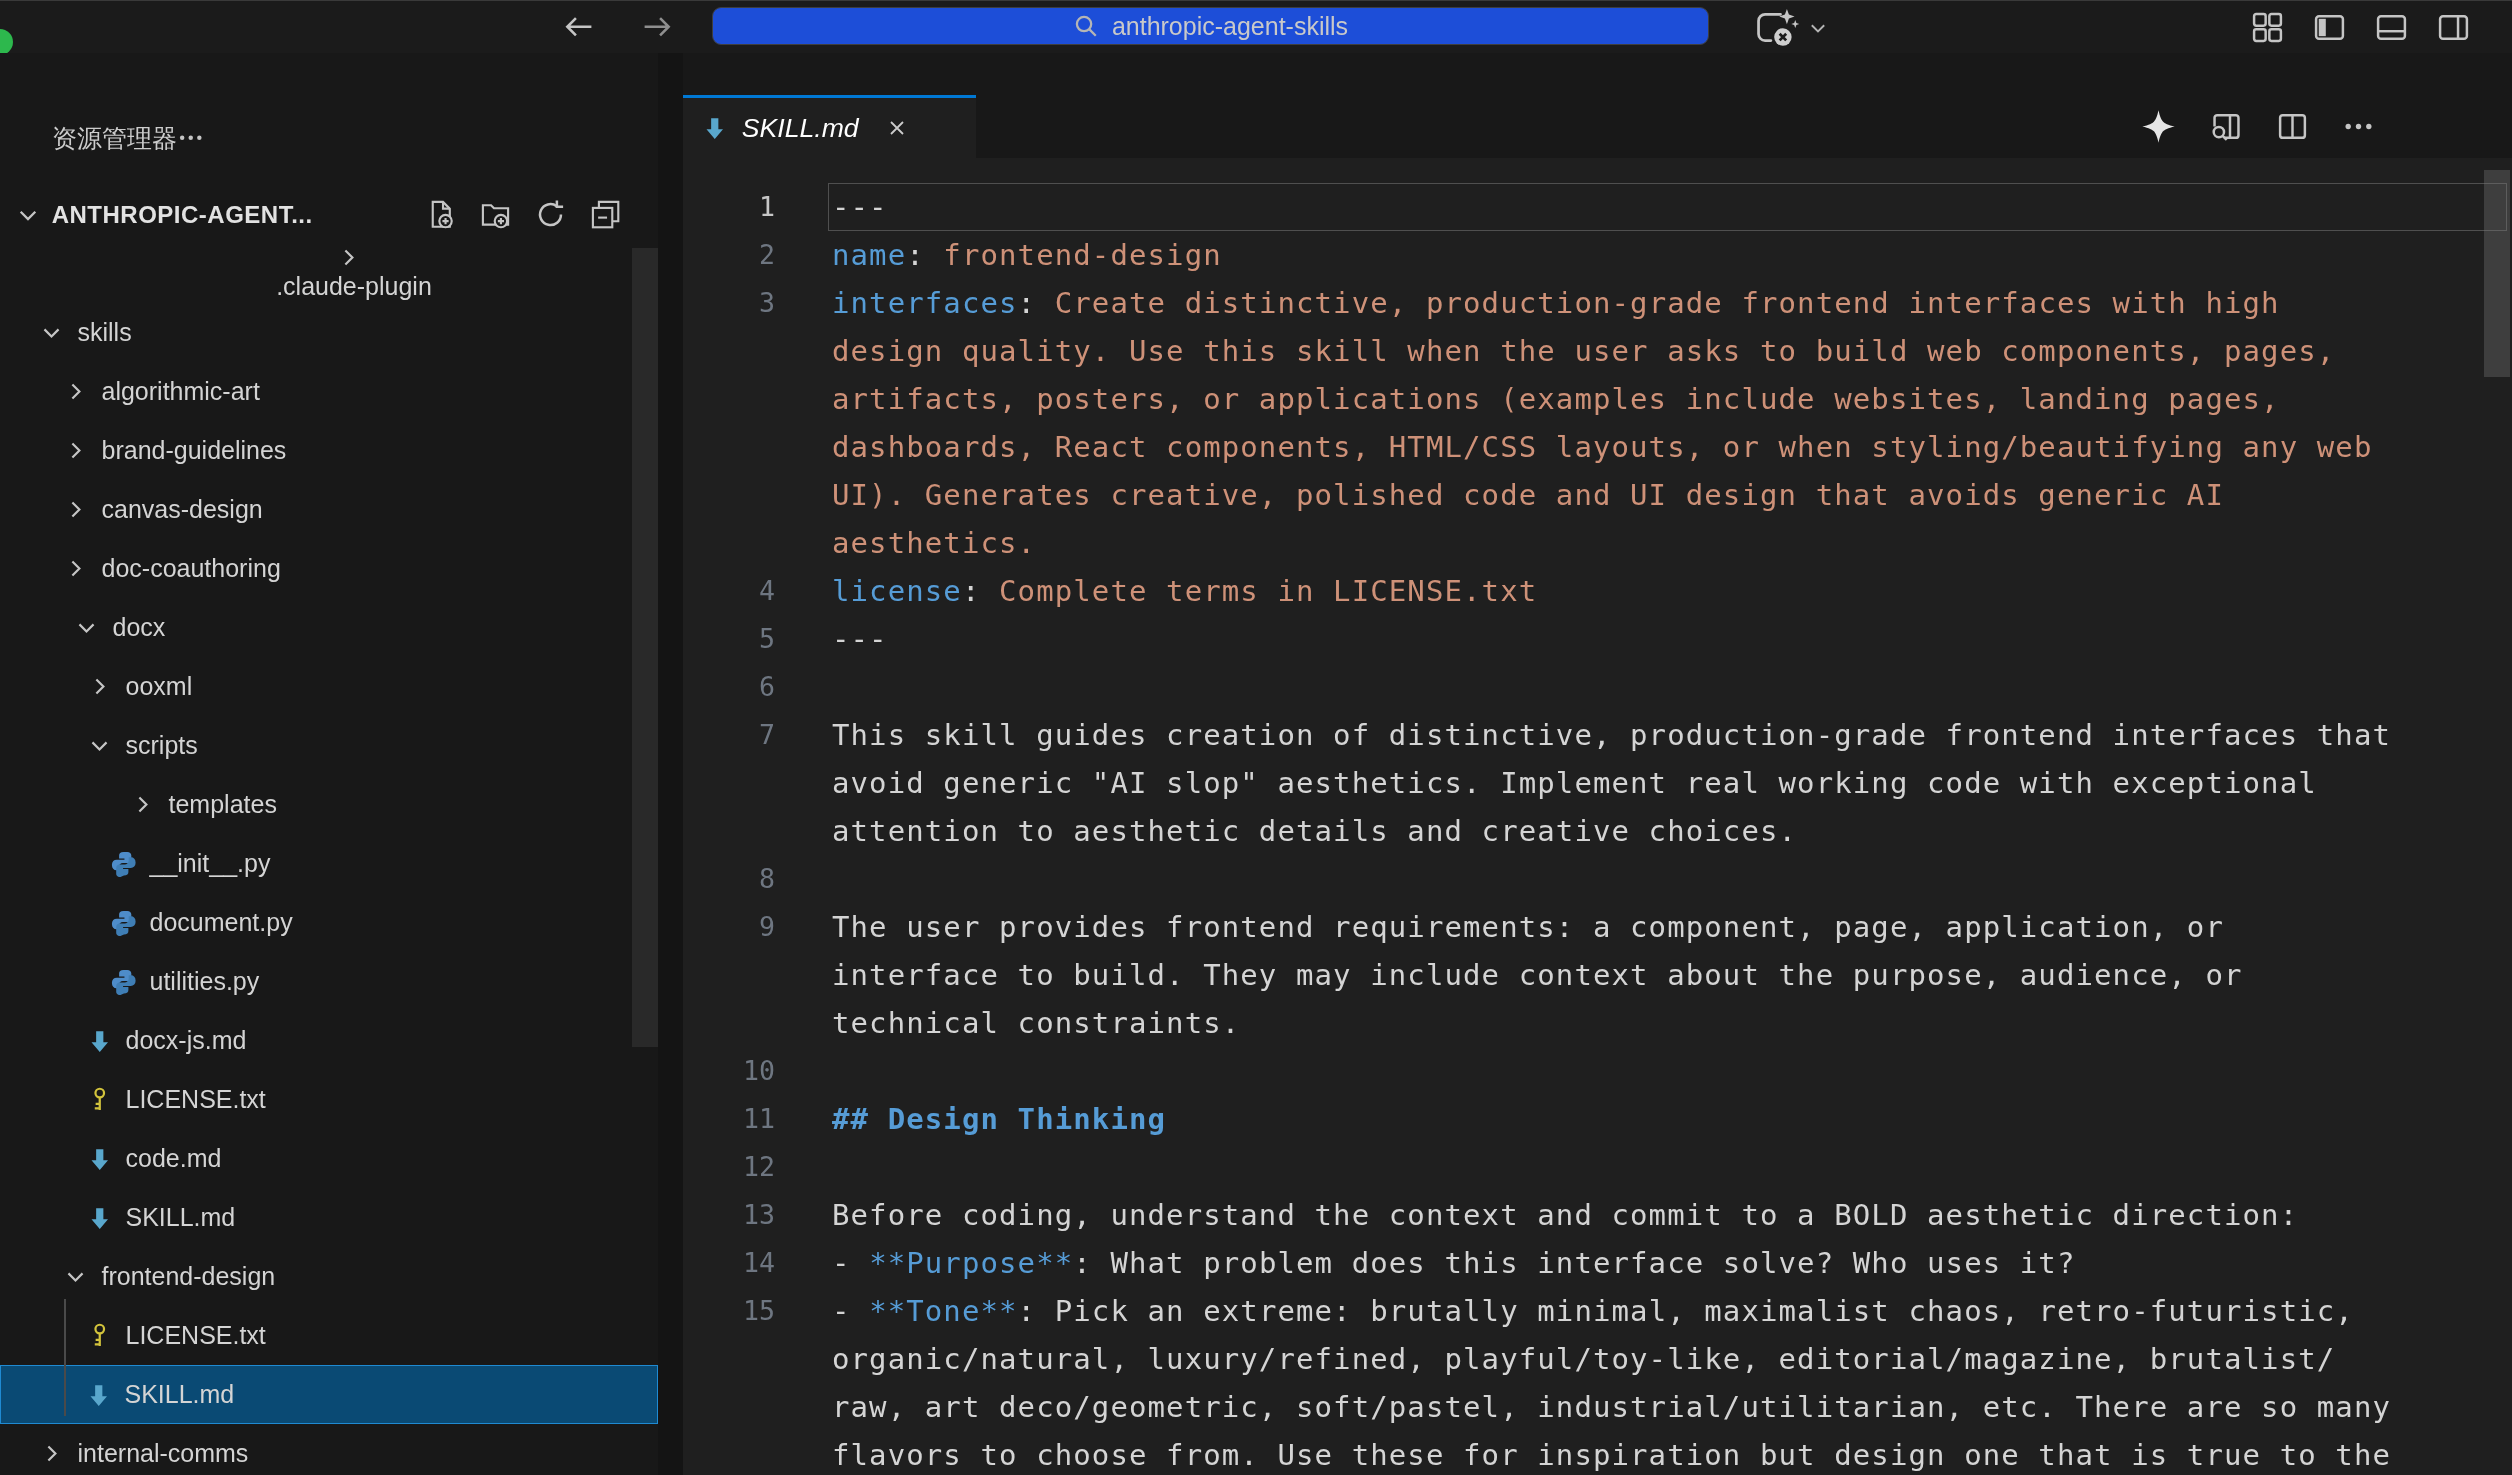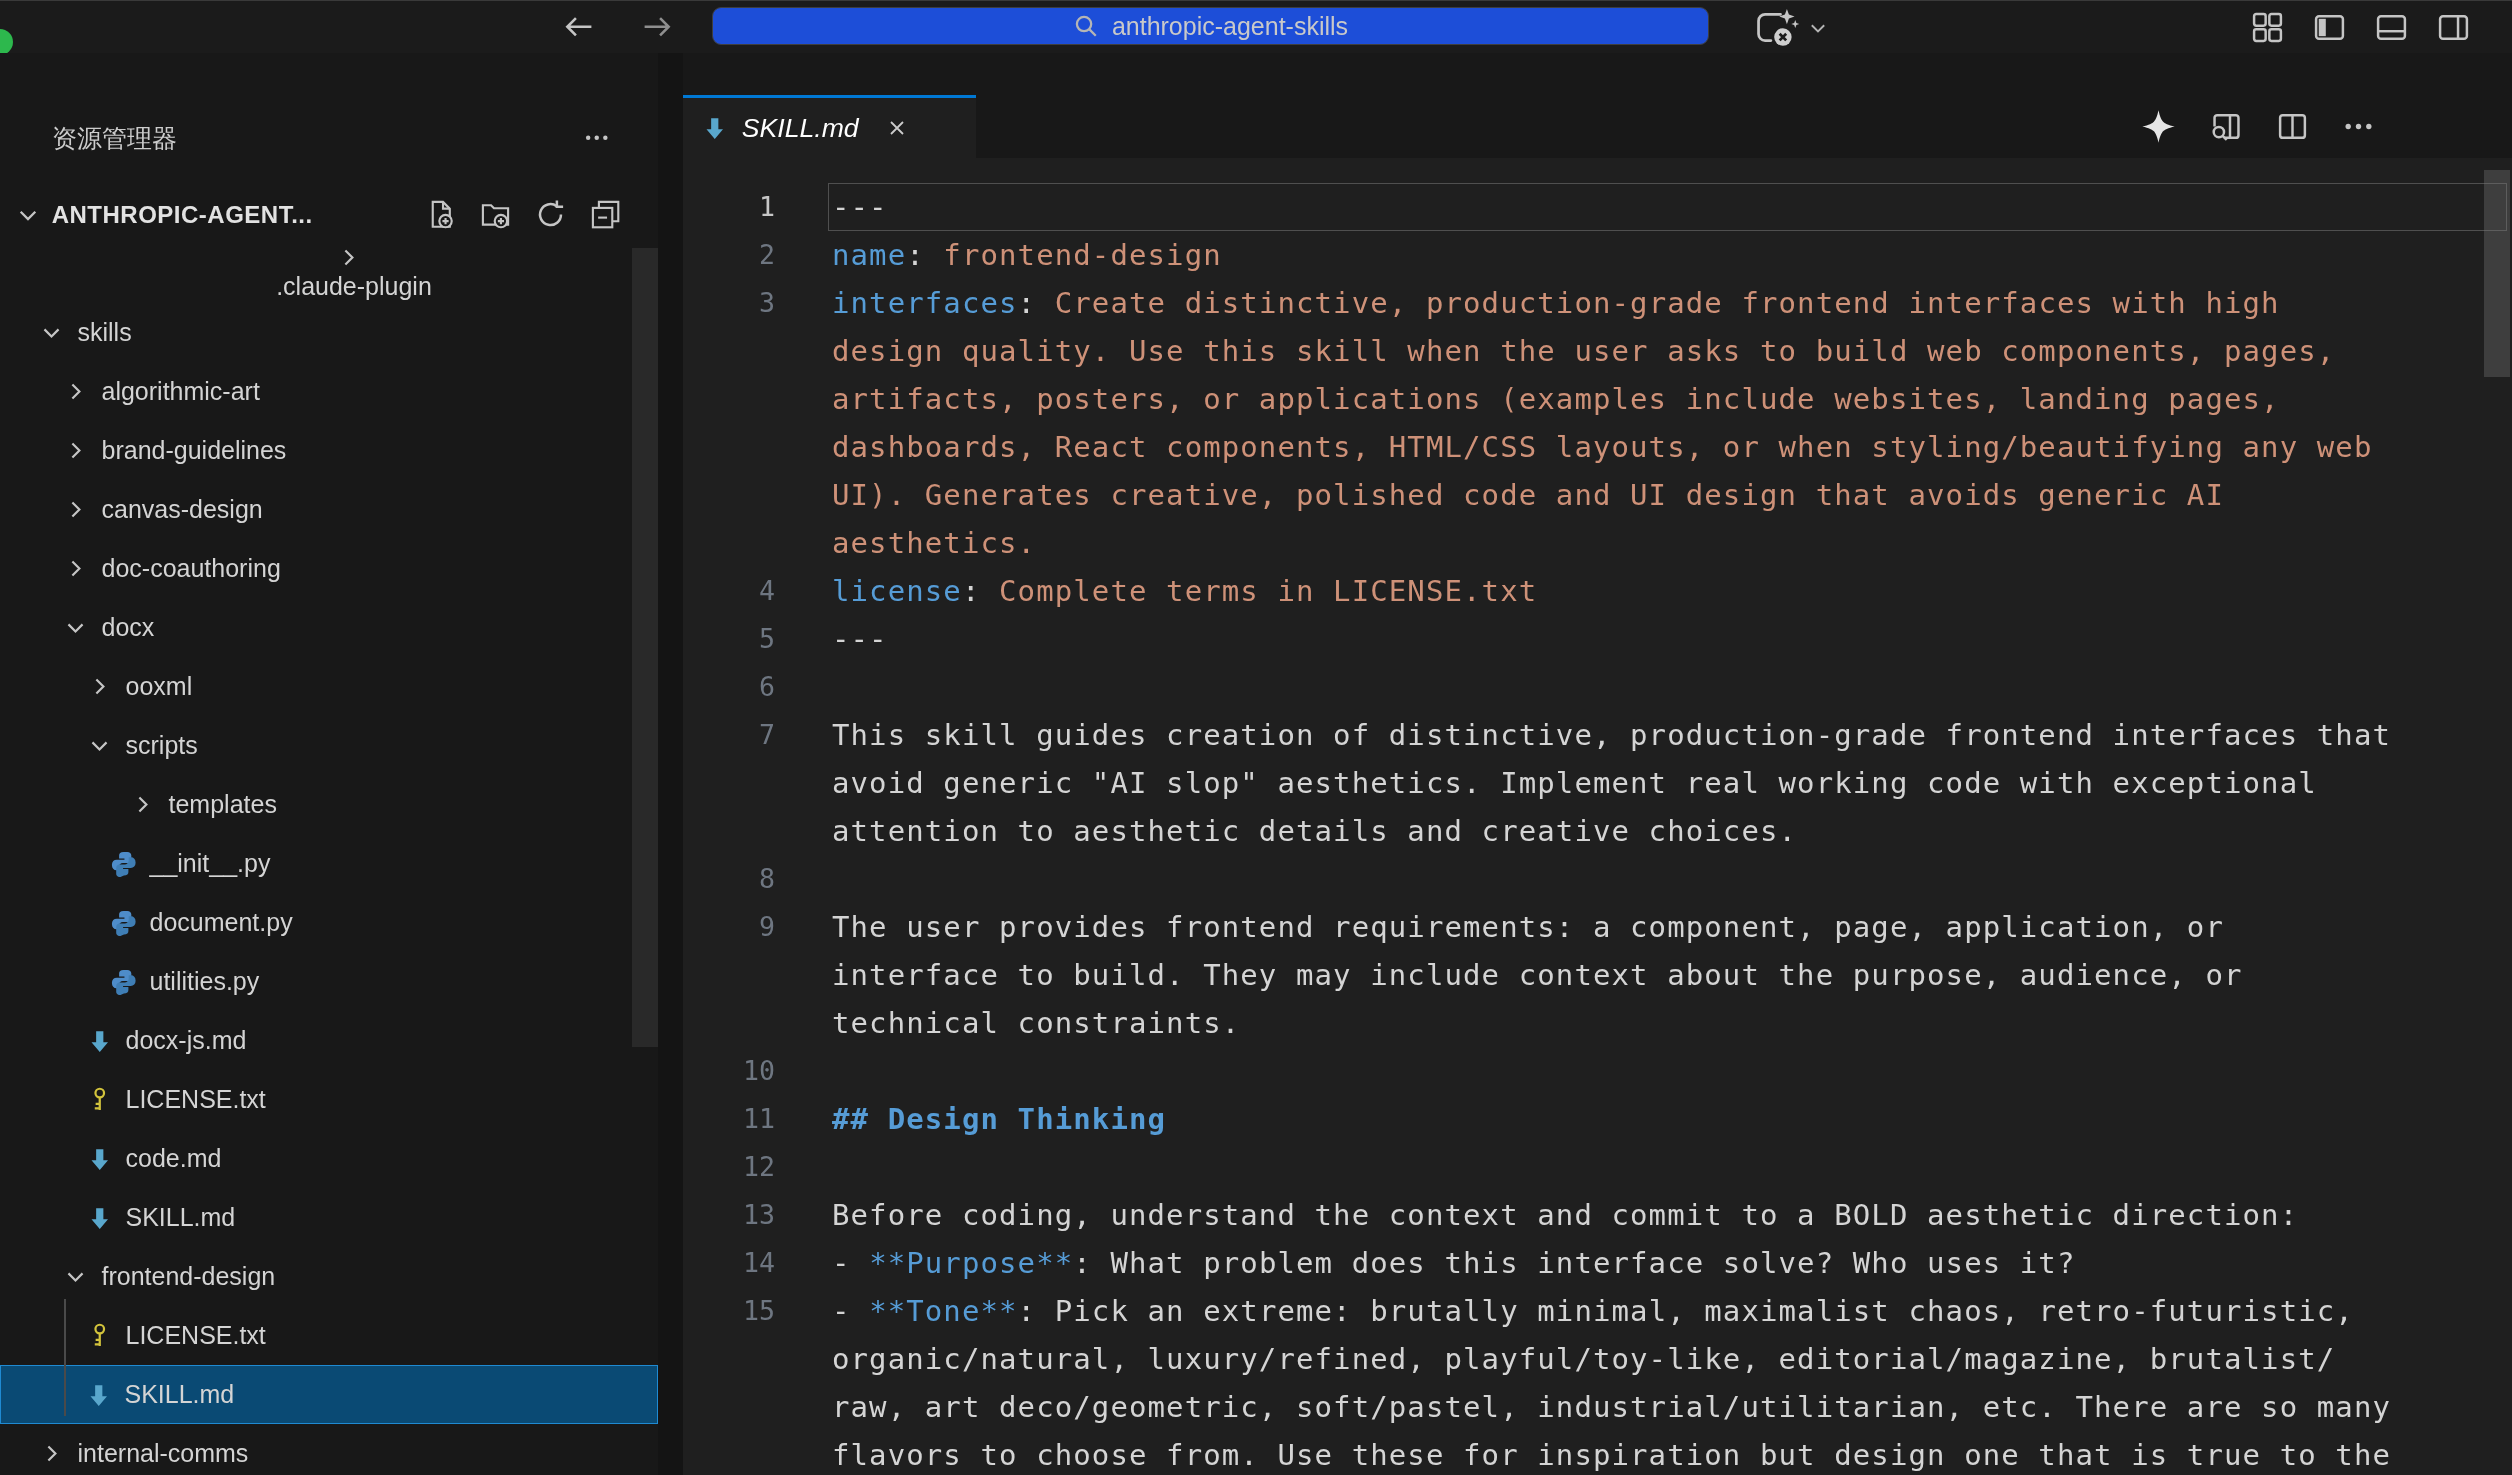--- a/index.html
+++ b/index.html
@@ -24,21 +24,21 @@
   .layout-controls{position:absolute;right:42px;top:0;height:52px;display:flex;align-items:center;gap:29px;}
   .layout-controls .ic{width:33px;height:33px;}
 
   
   .main{position:absolute;top:52px;left:0;right:0;bottom:0;}
 
   
   .sidebar{position:absolute;left:0;top:0;width:683px;height:100%;background:#181818;}
   .gapcol{position:absolute;left:658px;top:0;width:25px;height:100%;background:#141414;}
   .sidebar-header{position:absolute;top:65px;left:52px;right:73px;height:40px;display:flex;align-items:center;
-                  justify-content:space-between;font-size:25px;color:#cccccc;}
+                  font-size:25px;color:#cccccc;}
   .sidebar-header .ic{width:27.5px;height:27.5px;}
   .section-header{position:absolute;top:136px;left:0;width:658px;height:51px;display:flex;align-items:center;
                   padding-left:14.7px;box-sizing:border-box;font-weight:bold;font-size:24px;color:#e2e2e2;letter-spacing:0.5px;}
   .section-header .chev{width:26px;height:26px;margin-right:11px;}
   .section-actions{margin-left:auto;display:flex;gap:24px;padding-right:37px;}
   .section-actions .ic{width:31px;height:31px;}
   .tree{position:absolute;top:191px;left:0;width:658px;}
   .trow{height:59px;display:flex;align-items:center;font-size:25px;color:#d4d4d4;box-sizing:border-box;}
   .trow .slot{width:27.5px;height:27.5px;flex:none;display:flex;align-items:center;justify-content:center;}
   .trow .slot .ic{width:25px;height:25px;}
@@ -259,21 +259,21 @@
           <div class="trow" style="padding-left: 62px;">
             <span class="slot">
               <span class="ic">
                 <svg viewBox="0 0 16 16">
                   <path d="M6 3.5L10.5 8 6 12.5" fill="none" stroke="currentColor" stroke-width="1.4"></path>
                 </svg>
               </span>
             </span>
             <span class="lbl">doc-coauthoring</span>
           </div>
-          <div class="trow" style="padding-left: 62px;">
+          <div class="trow" style="padding-left: 62px; margin-left: 11px;">
             <span class="slot">
               <span class="ic">
                 <svg viewBox="0 0 16 16">
                   <path d="M3.5 6L8 10.5 12.5 6" fill="none" stroke="currentColor" stroke-width="1.4"></path>
                 </svg>
               </span>
             </span>
             <span class="lbl">docx</span>
           </div>
           <div class="trow" style="padding-left: 86px;">

